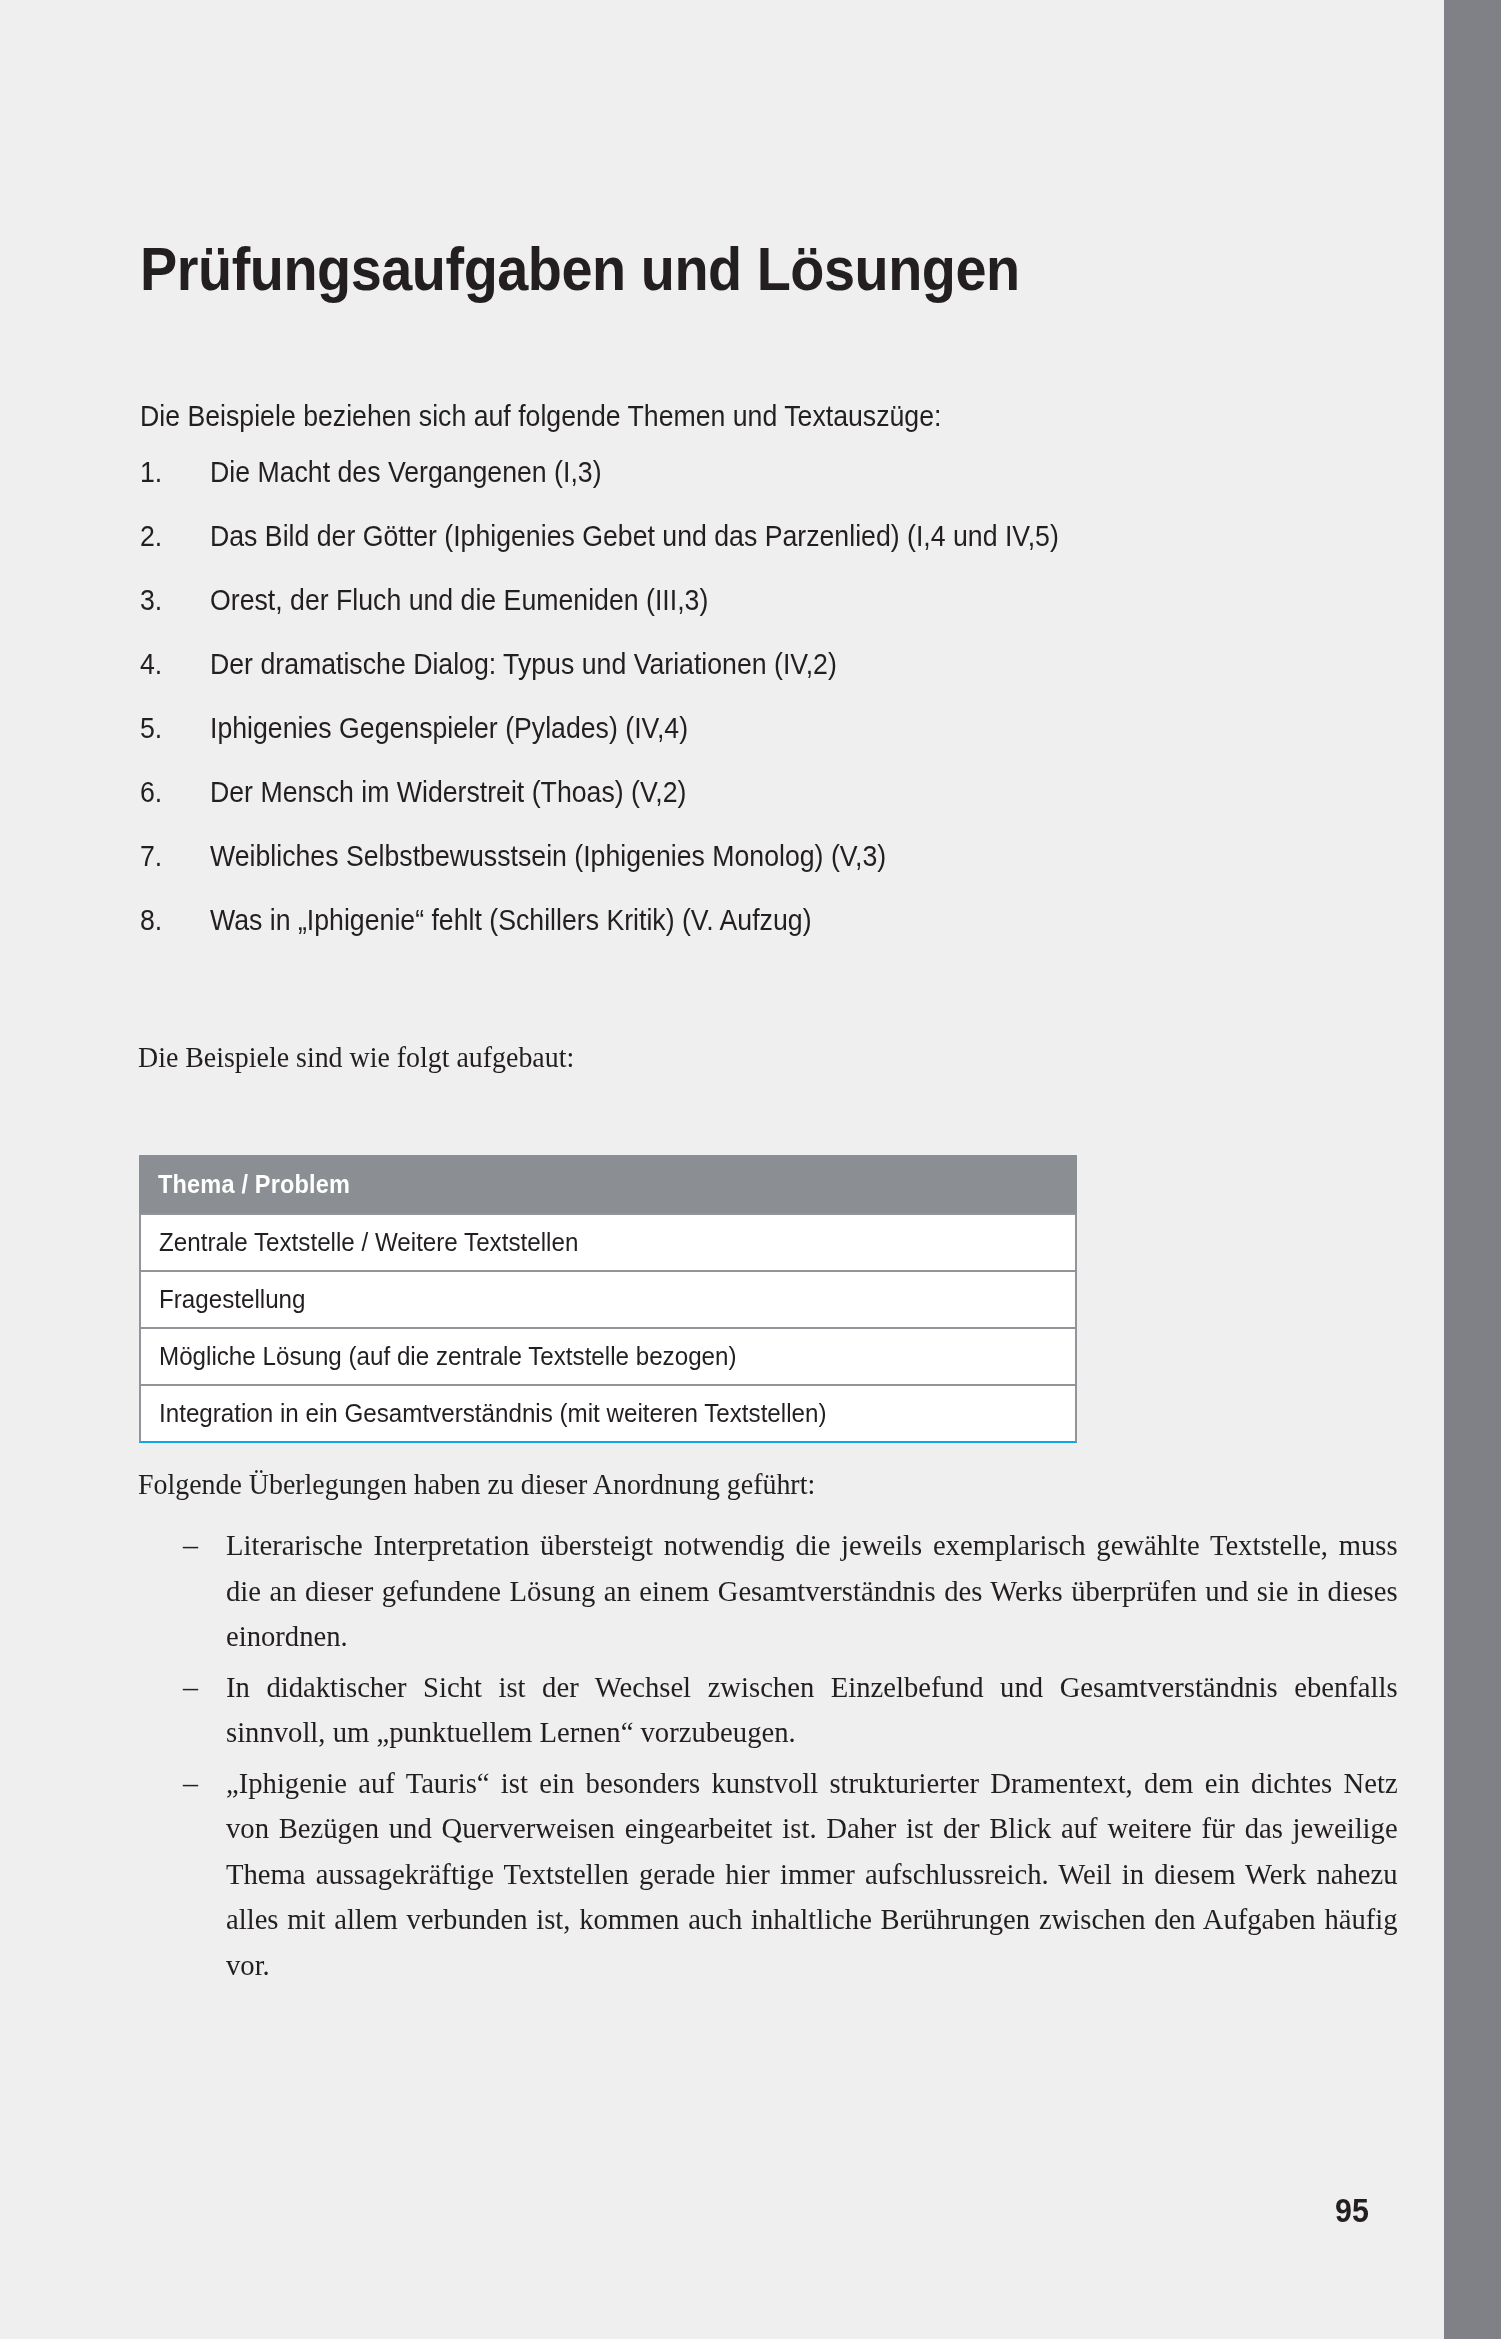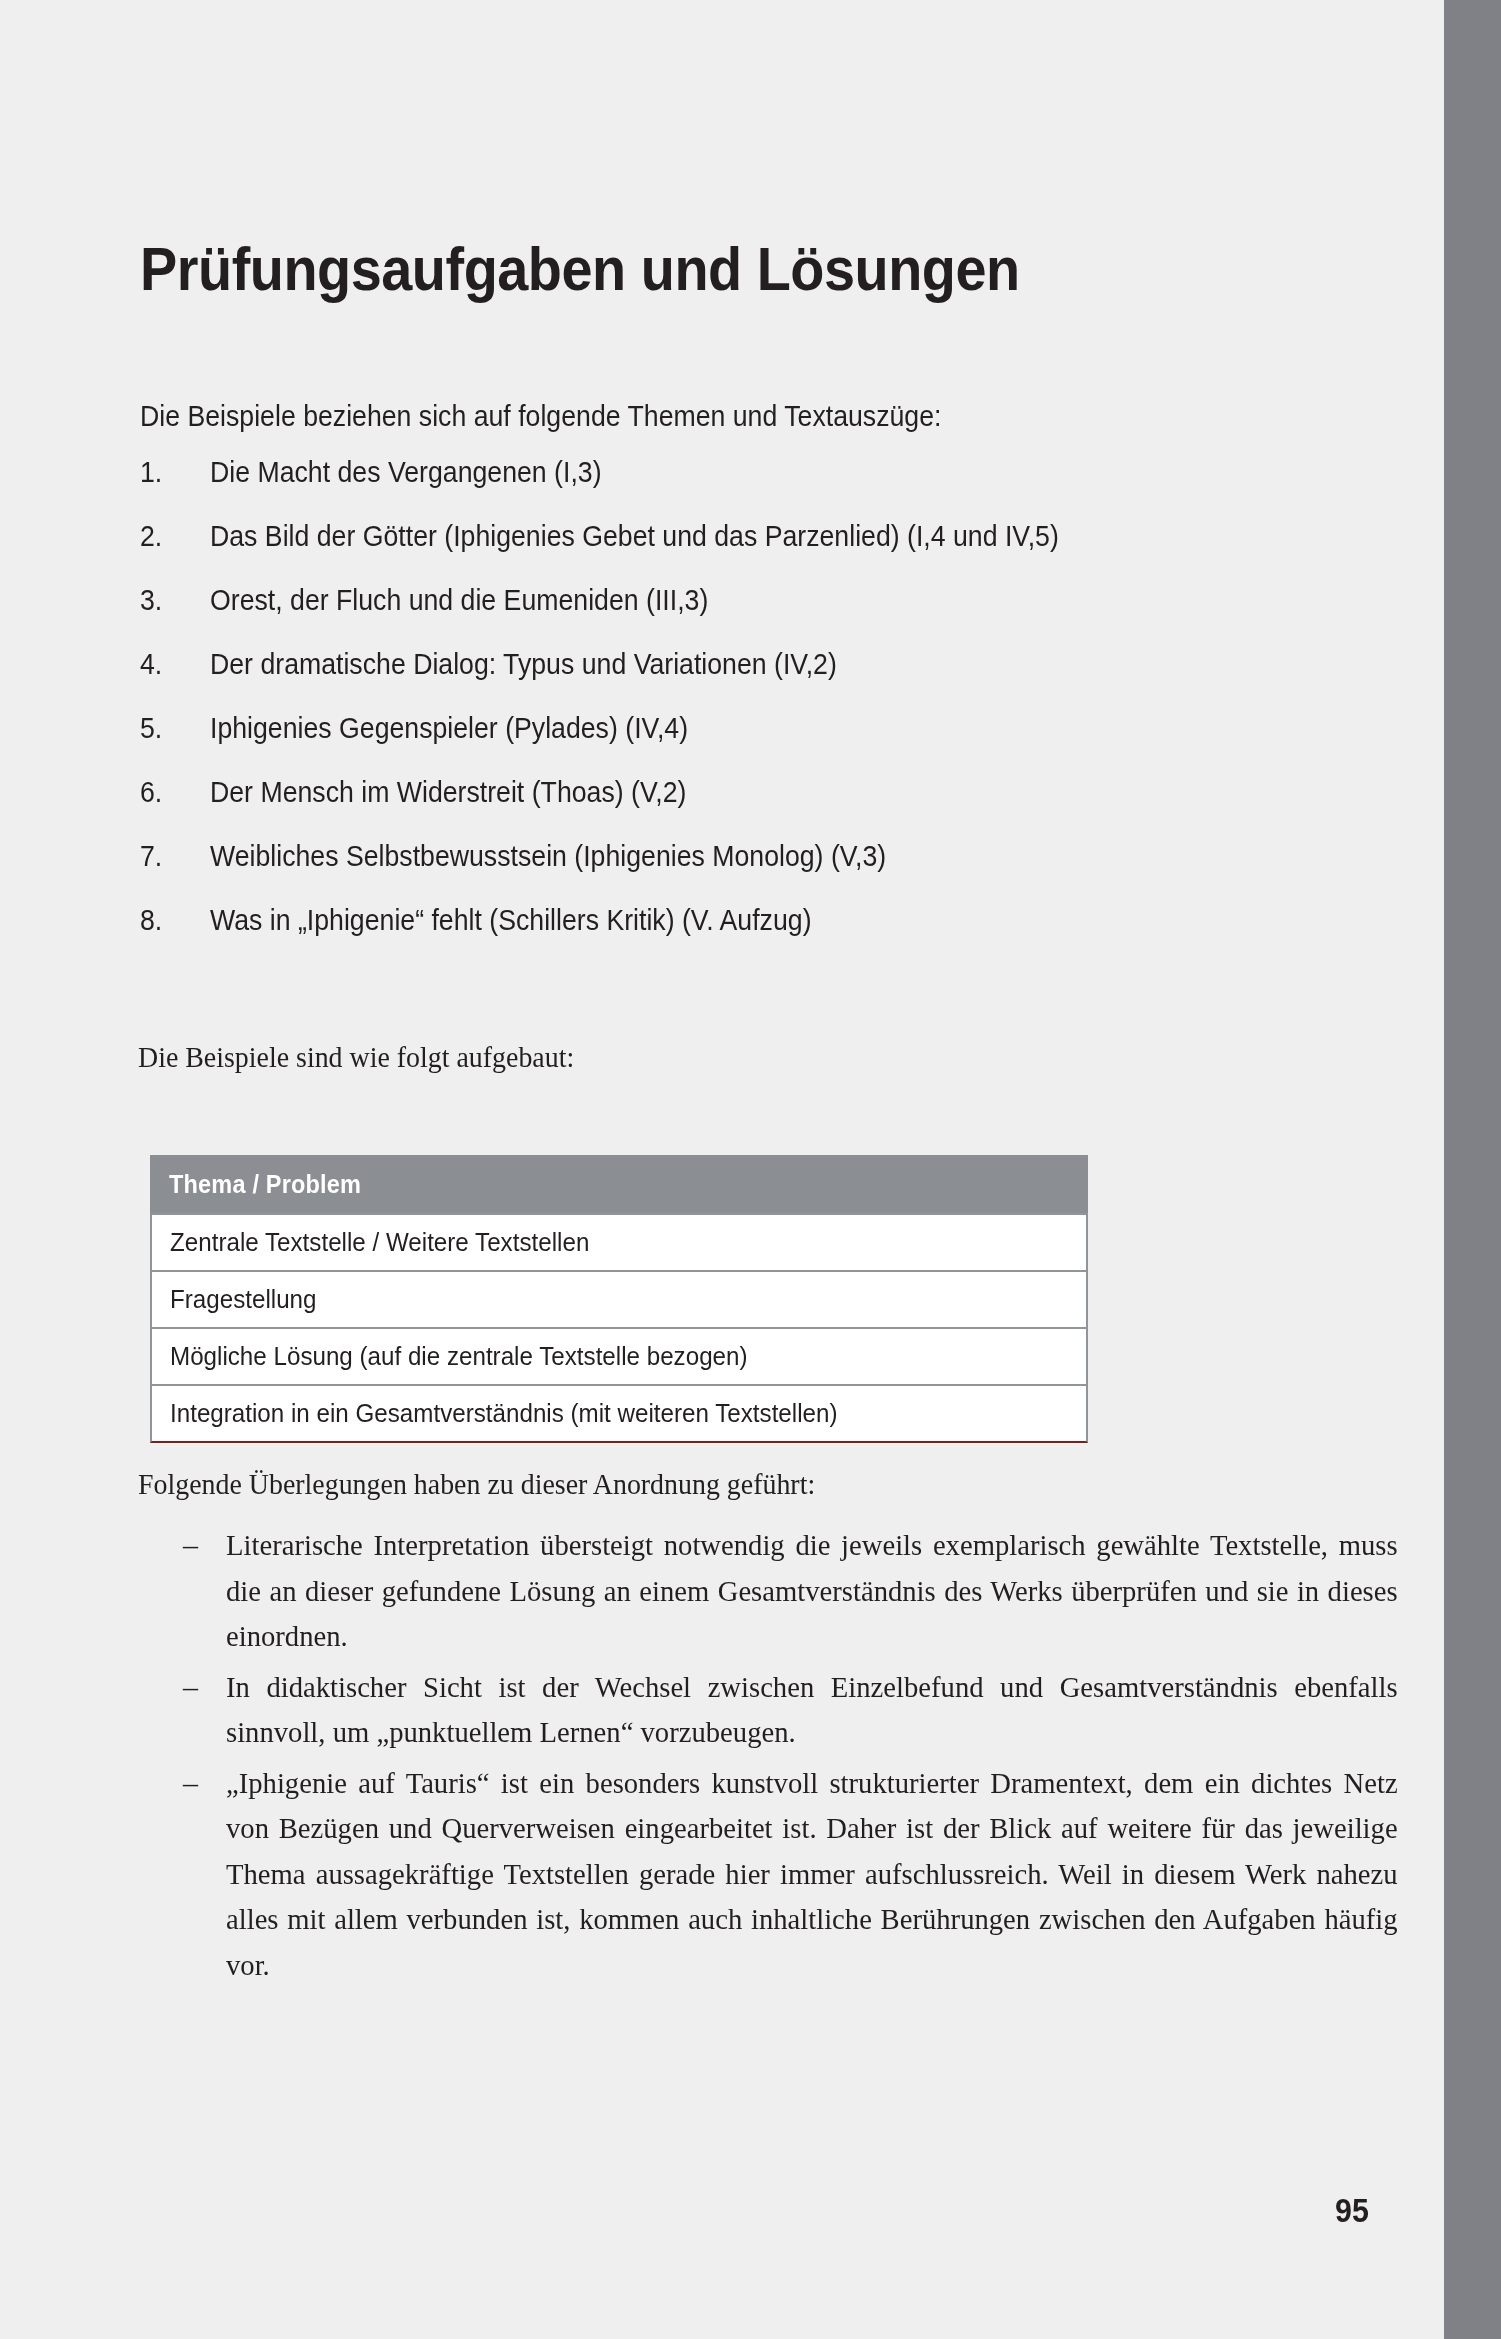--- a/index.html
+++ b/index.html
@@ -109,21 +109,21 @@
     line-height: 38px;
     color: #231f20;
     transform: scaleX(0.93);
     transform-origin: left top;
     white-space: nowrap;
   }
 
   
   .scheme-table {
     position: absolute;
-    left: 150px;
+    left: 139px;
     top: 1155px;
     width: 938px;
     border-collapse: separate;
     border-spacing: 0;
   }
   .scheme-table .hdr {
     background: #8b8e92;
     color: #ffffff;
     font-family: "Liberation Sans Narrow", "Liberation Sans", sans-serif;
     font-weight: bold;
@@ -147,21 +147,21 @@
     height: 55px;
     padding: 0 16px 0 18px;
     border-left: 2px solid #919498;
     border-right: 2px solid #919498;
     border-top: 2px solid #919498;
   }
   .scheme-table tr:first-child td.cell {
     border-top: 1px solid #d9d9d9;
   }
   .scheme-table tr:last-child td.cell {
-    border-bottom: 2px solid #7f1d1d;
+    border-bottom: 2px solid #0ea5e9;
   }
   .scheme-table td.cell span {
     display: inline-block;
     transform: scaleX(0.93);
     transform-origin: left center;
     white-space: nowrap;
   }
 
   
   .body-lead {

